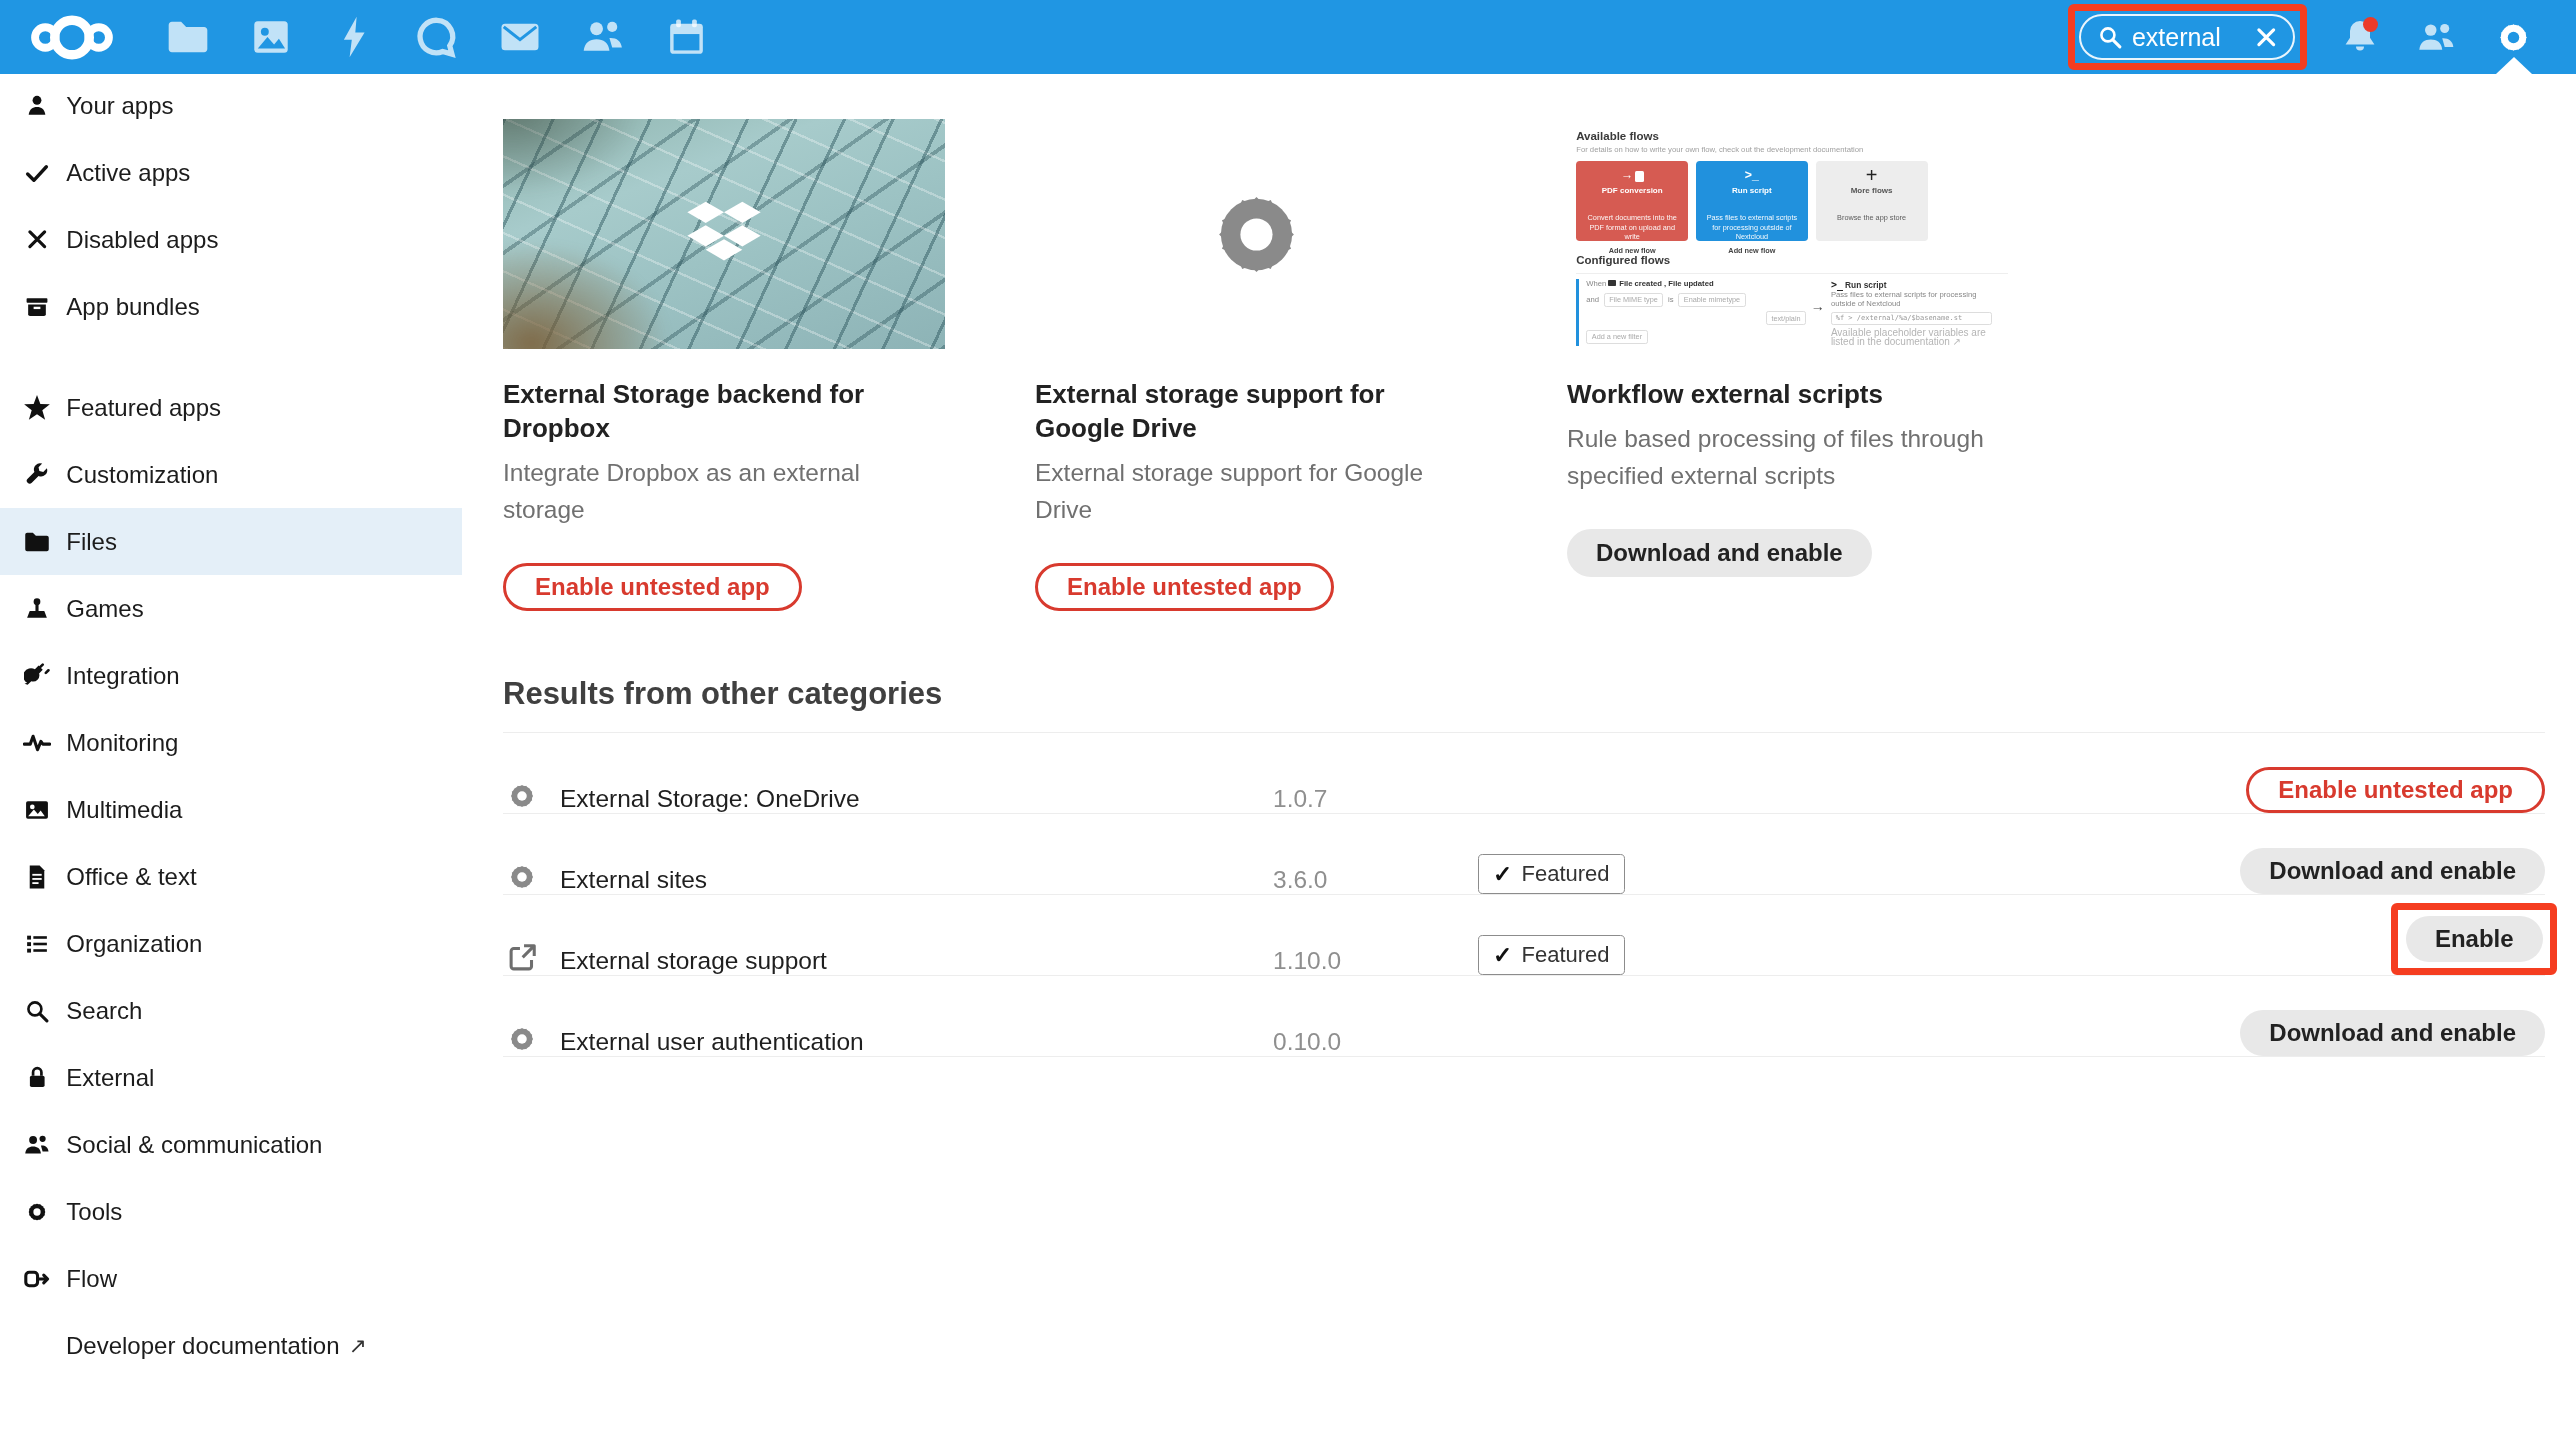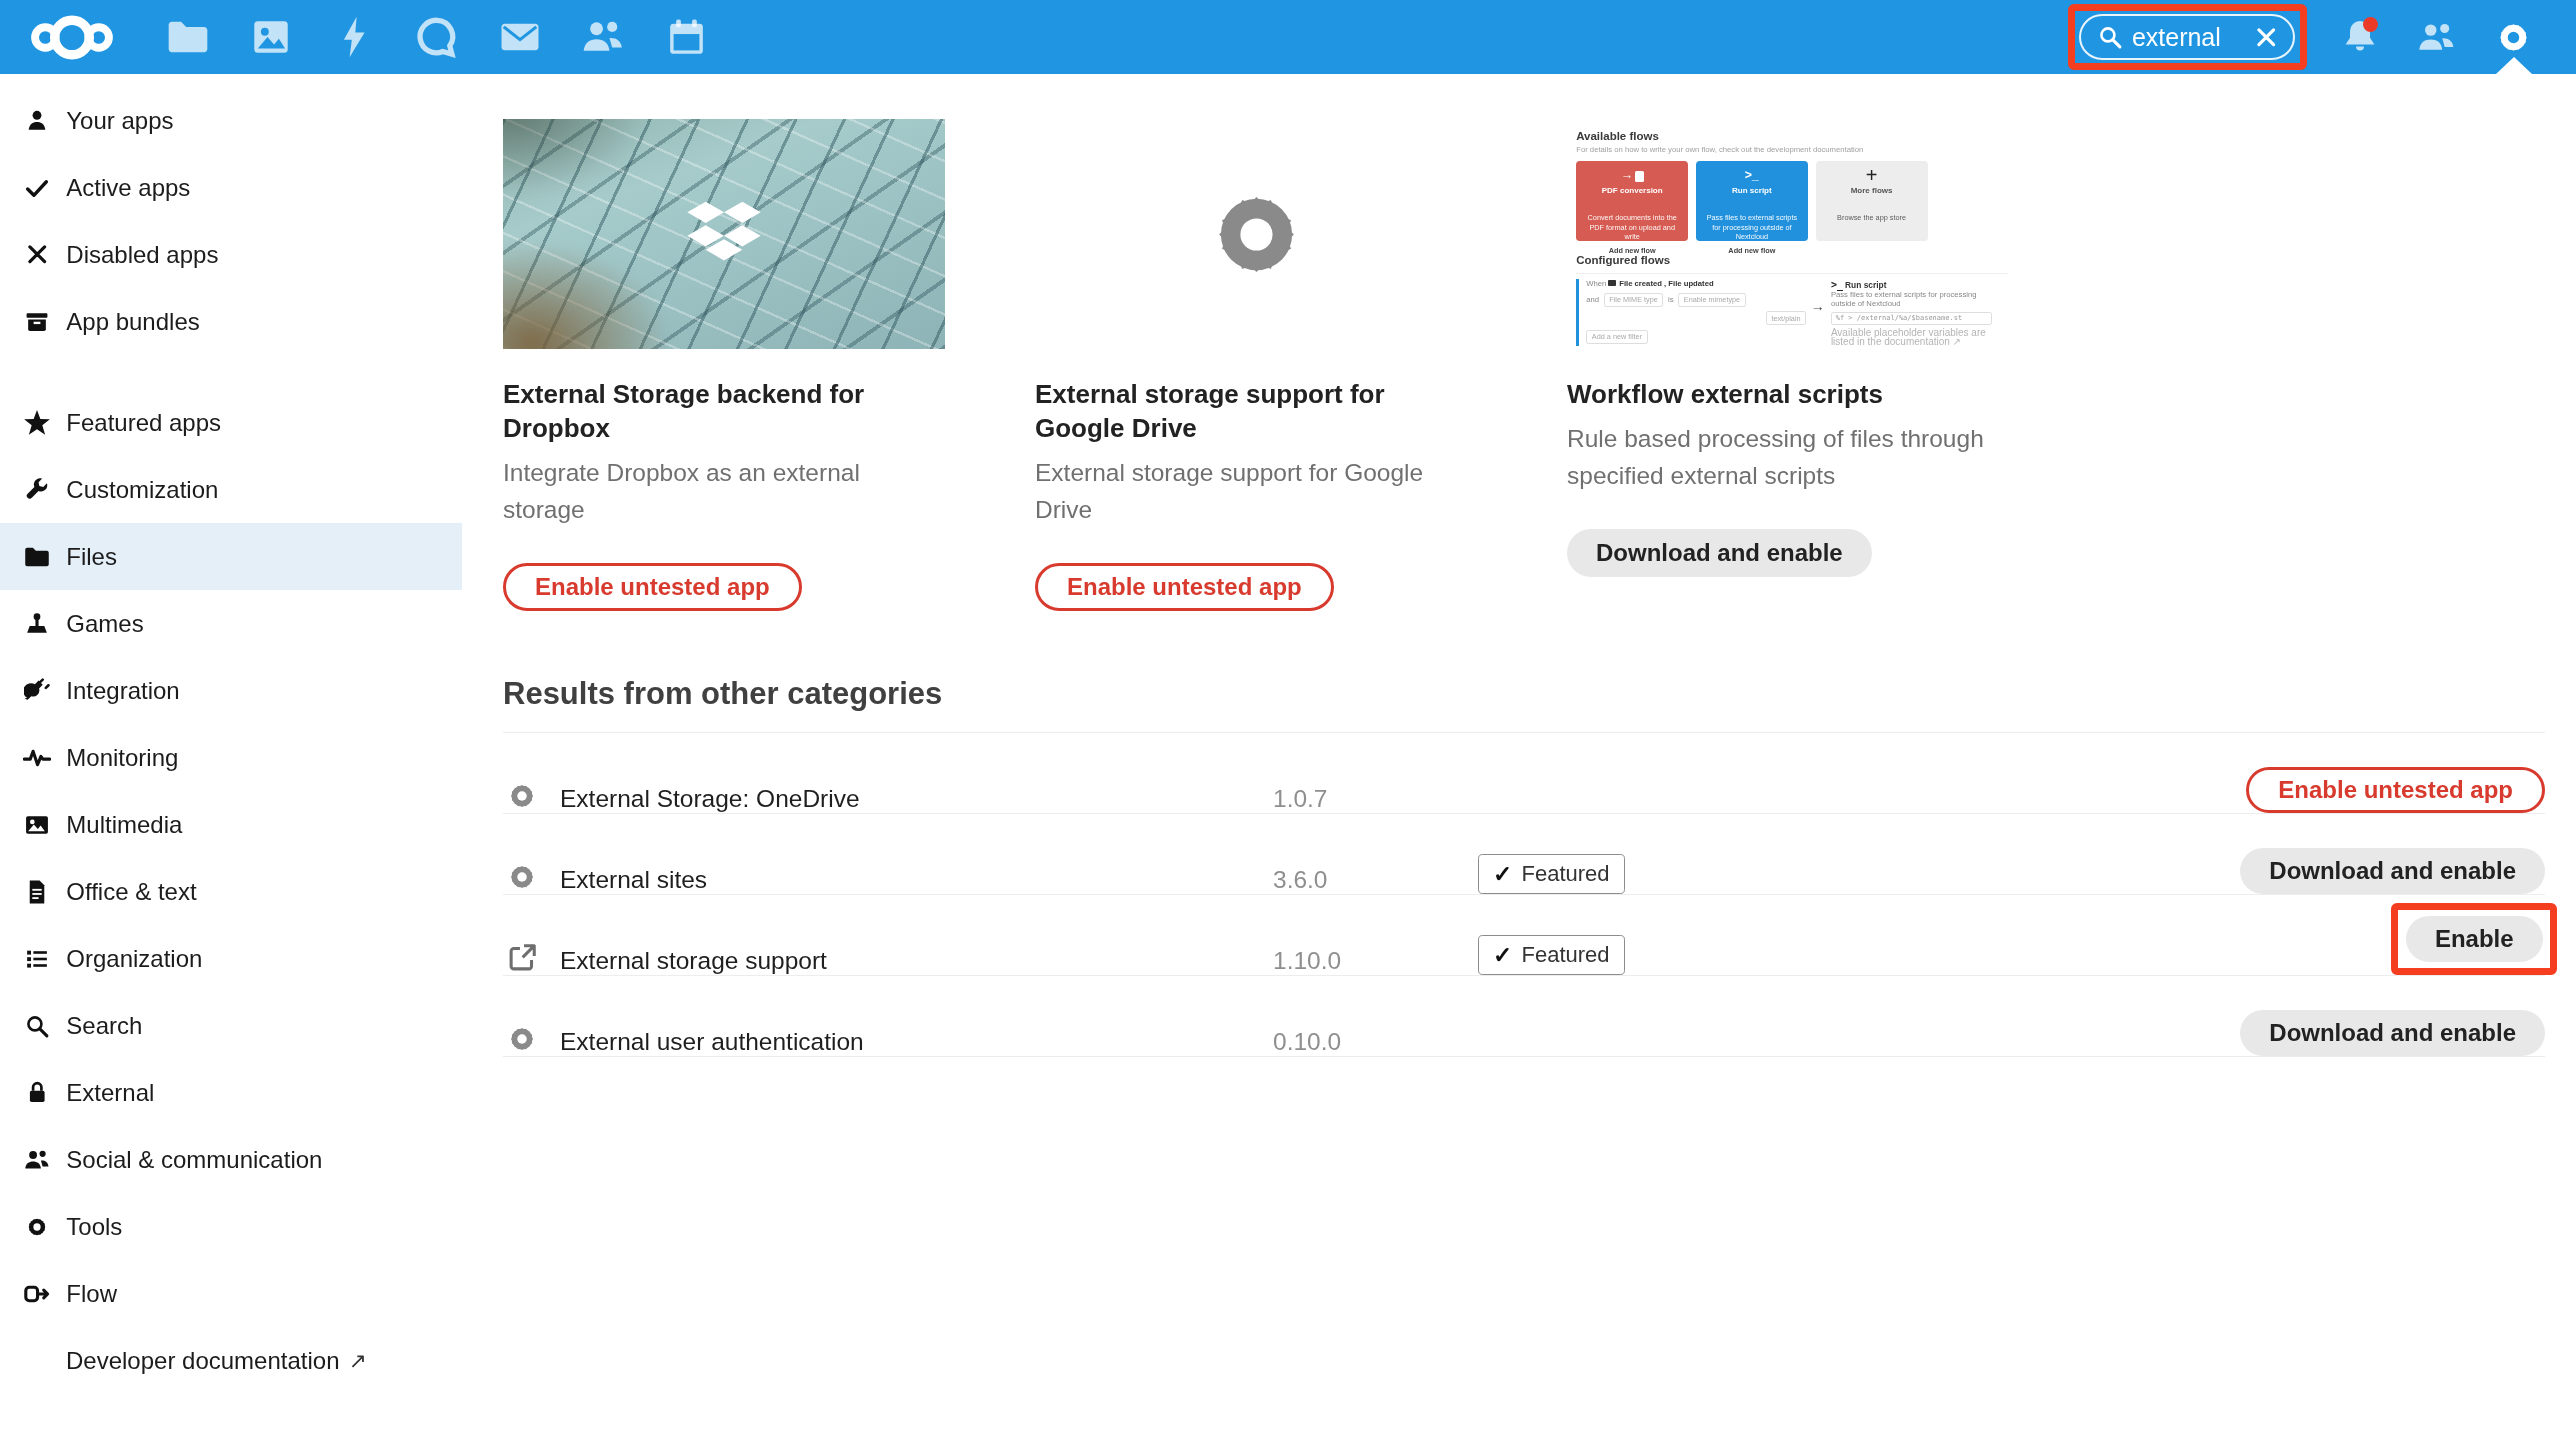--- a/index.html
+++ b/index.html
@@ -31,21 +31,21 @@
   .search-pill .s-clear { margin-left:auto; width:24.5px; height:24.5px; flex:none; cursor:pointer; }
   .tr-icon { width:49px; height:49px; display:flex; align-items:center; justify-content:center;
     color:rgba(255,255,255,0.72); cursor:pointer; position:relative; }
   .tr-icon.active { color:#fff; }
   .bell-dot { position:absolute; top:4.6px; right:6.1px; width:15.3px; height:15.3px; border-radius:50%; background:#eb3b28; }
   .caret { position:absolute; right:44px; bottom:0; width:0; height:0;
     border-left:18.4px solid transparent; border-right:18.4px solid transparent; border-bottom:17px solid #fff; }
 
   
   .sidebar {
-    position:absolute; top:81px; left:0; width:532px; bottom:0; background:#fff;
+    position:absolute; top:66px; left:0; width:532px; bottom:0; background:#fff;
     border-right:1.5px solid #efefef; padding-top:6.1px;
   }
   .nav-item {
     height:67px; display:flex; align-items:center; padding-left:23px; gap:15.3px;
     font-size:24px; color:#1c1c1c; cursor:pointer; text-decoration:none;
   }
   .nav-item .nico { width:28px; height:28px; color:#111; flex:none; display:flex; align-items:center; justify-content:center; }
   .nav-item.selected { background:#e4eff8; }
   .nav-gap { height:34px; }
   .dev-doc { margin-top:10.7px; padding-left:66px; height:46px; display:flex; align-items:center;

